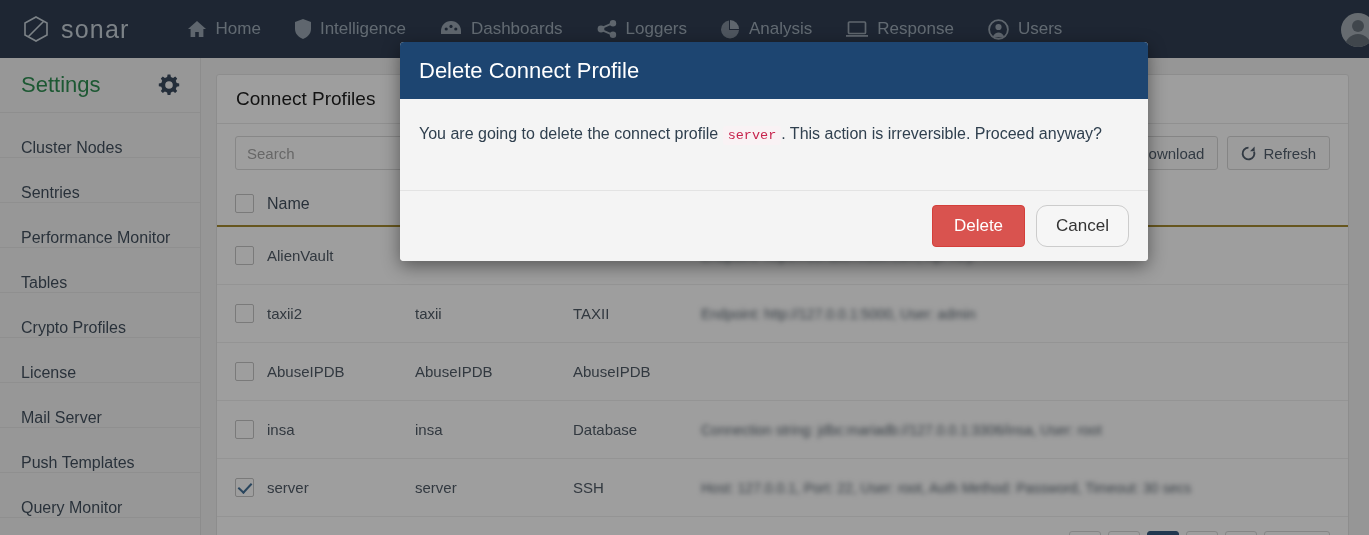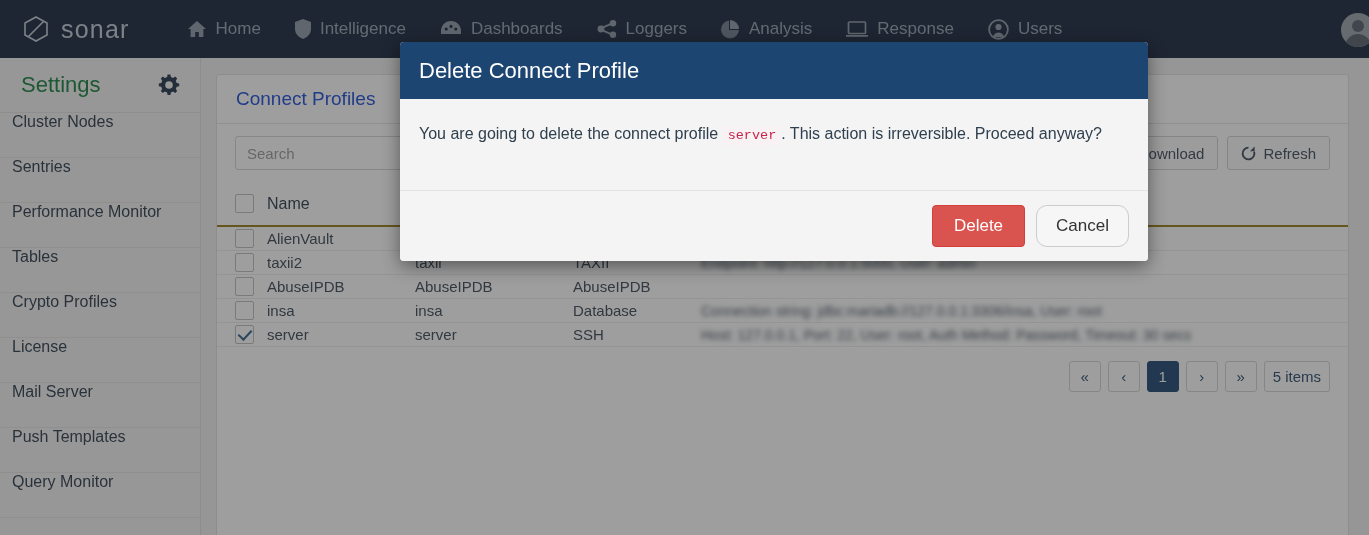--- a/index.html
+++ b/index.html
@@ -117,22 +117,22 @@
   .sidebar-title {
     font-size: 22px;
     color: #15803d;
     font-weight: 400;
   }
   .gear svg { display: block; fill: #21334a; }
 
   .side-item {
     height: 45px;
     display: flex;
-    align-items: flex-start;
-    padding-left: 12px;
+    align-items: flex-end;
+    padding-left: 21px;
     font-size: 16px;
     color: #2b3a4a;
     border-bottom: 1px solid #e4e4e4;
     cursor: pointer;
     white-space: nowrap;
   }
 
   
   .main {
     position: absolute;
@@ -150,21 +150,21 @@
   }
   .card-head {
     height: 49px;
     display: flex;
     align-items: center;
     padding: 0 19px;
     border-bottom: 1px solid #e6e6e6;
   }
   .card-title {
     font-size: 19px;
-    color: #1d4ed8;
+    color: #000000;
   }
 
   .toolbar {
     height: 58px;
     display: flex;
     align-items: center;
     padding: 0 18px;
     gap: 9px;
   }
   .search-box {
@@ -203,21 +203,21 @@
     text-align: left;
     font-weight: 400;
     font-size: 16px;
     color: #2b3a4a;
     padding: 12px 0 12px 0;
     border-bottom: 2px solid #9a7d16;
   }
   .tbl td {
     font-size: 15px;
     color: #3b4754;
-    padding: 2px 0;
+    padding: 19px 0;
     border-bottom: 1px solid #ededed;
     vertical-align: middle;
   }
   .col-chk { width: 50px; padding-left: 18px !important; }
   .col-name { width: 148px; }
   .col-user { width: 158px; }
   .col-type { width: 128px; }
   .col-desc { width: auto; }
 
   .chk {

